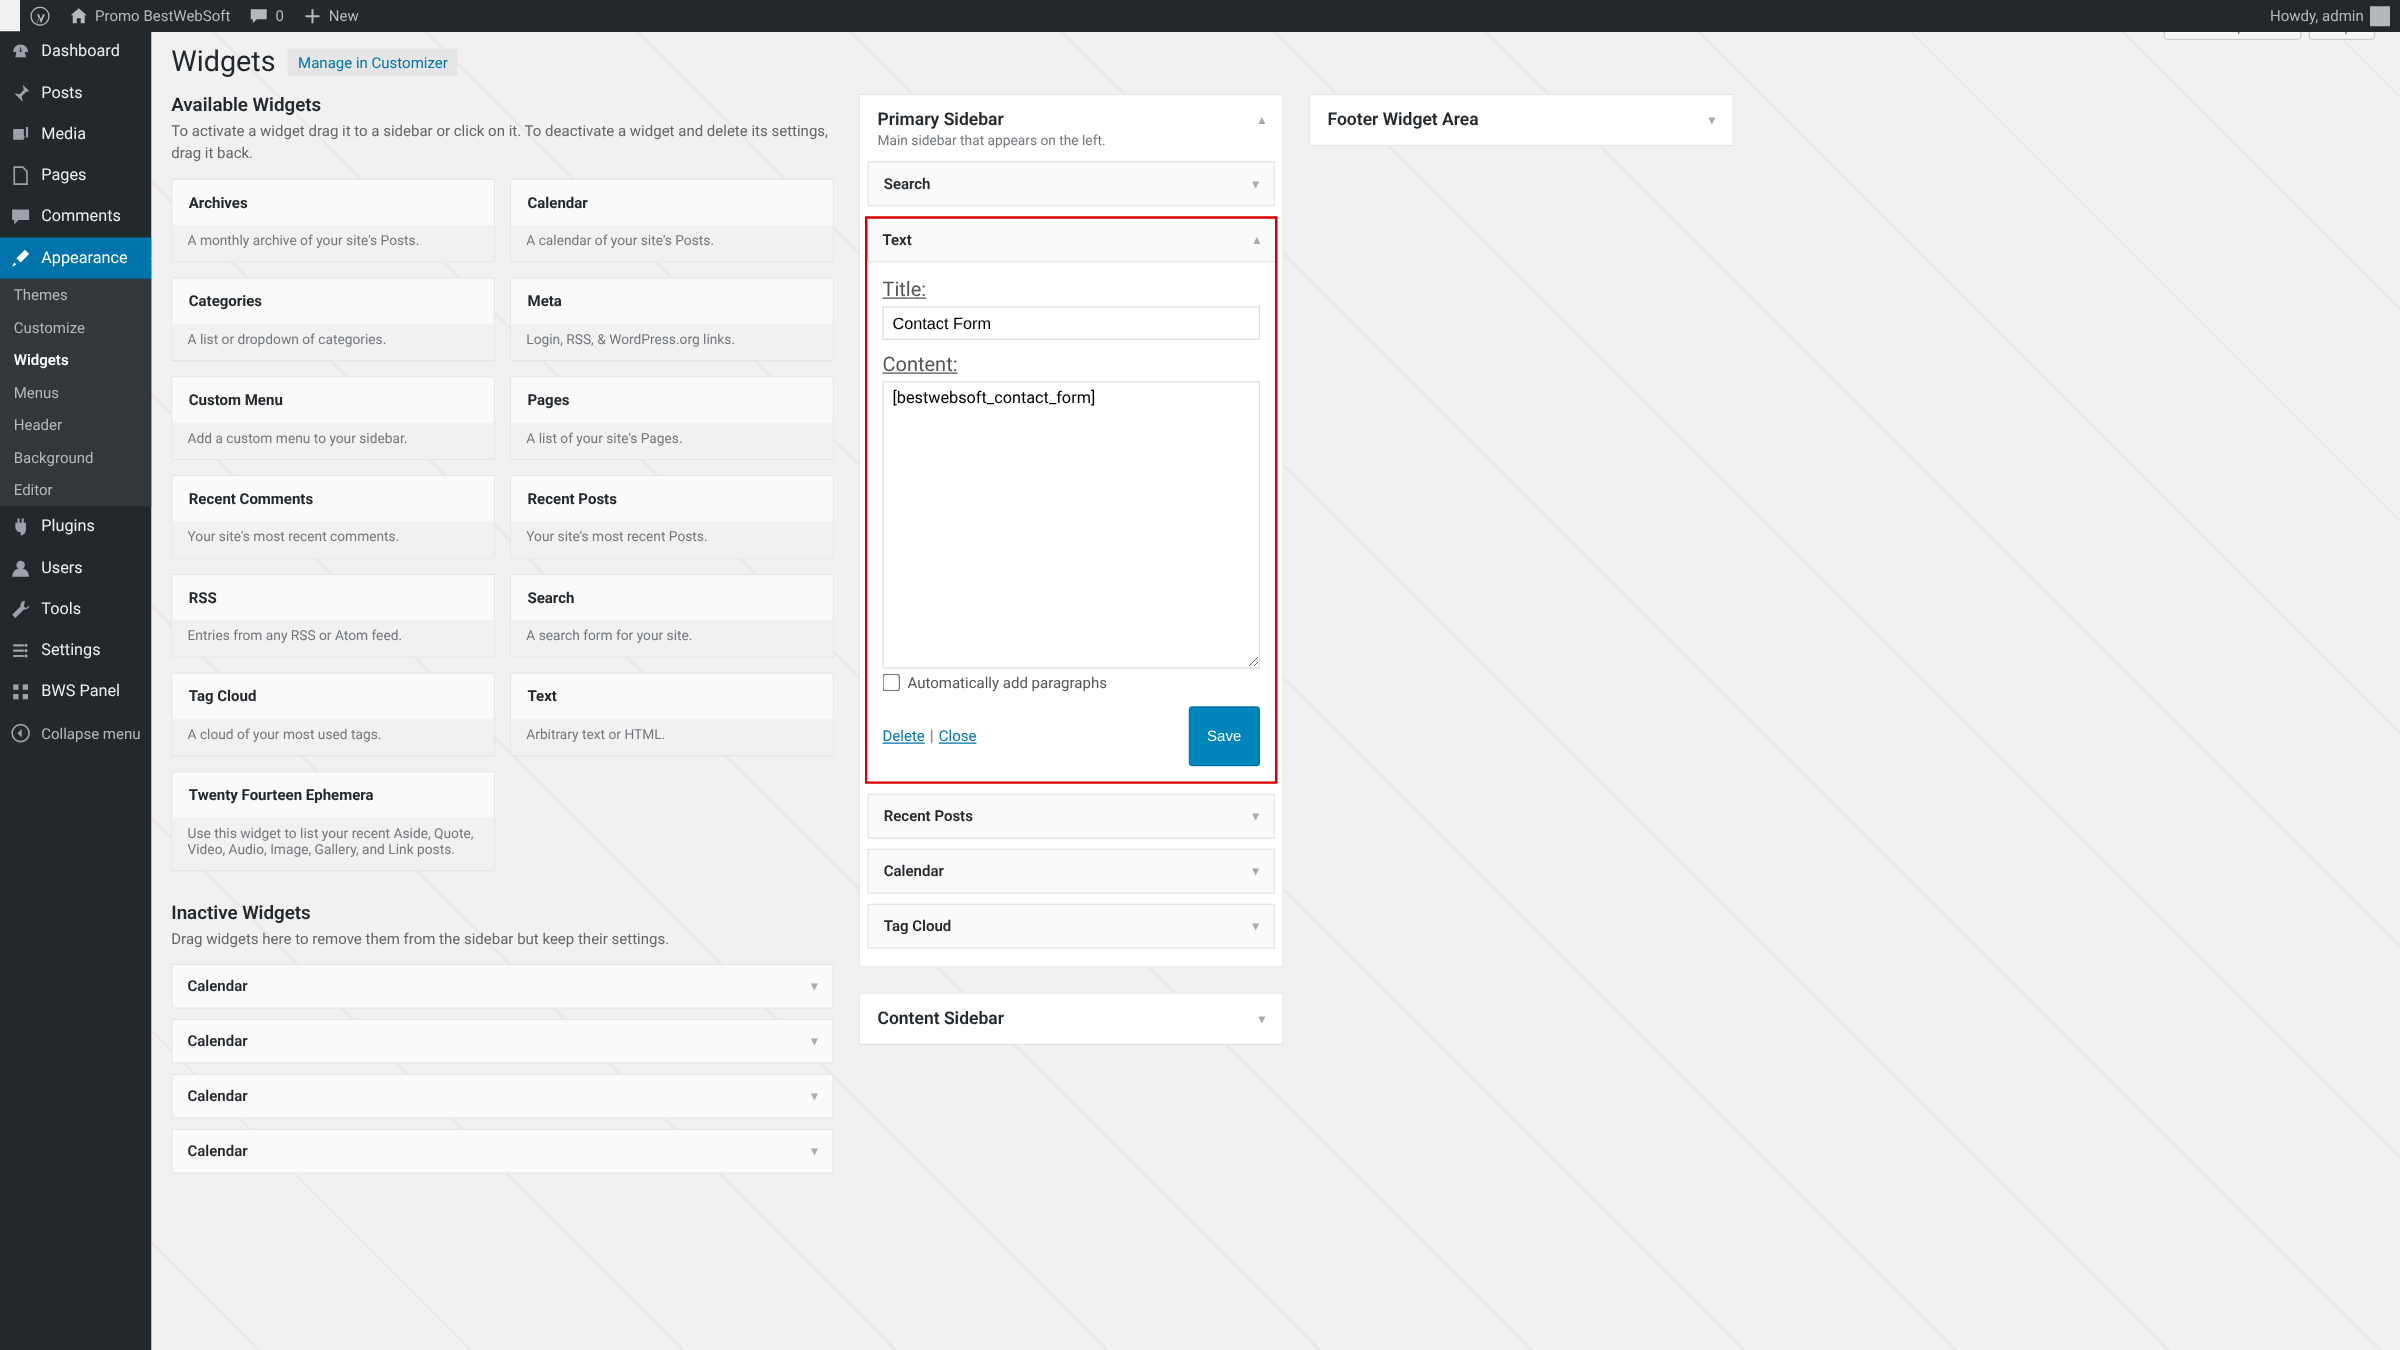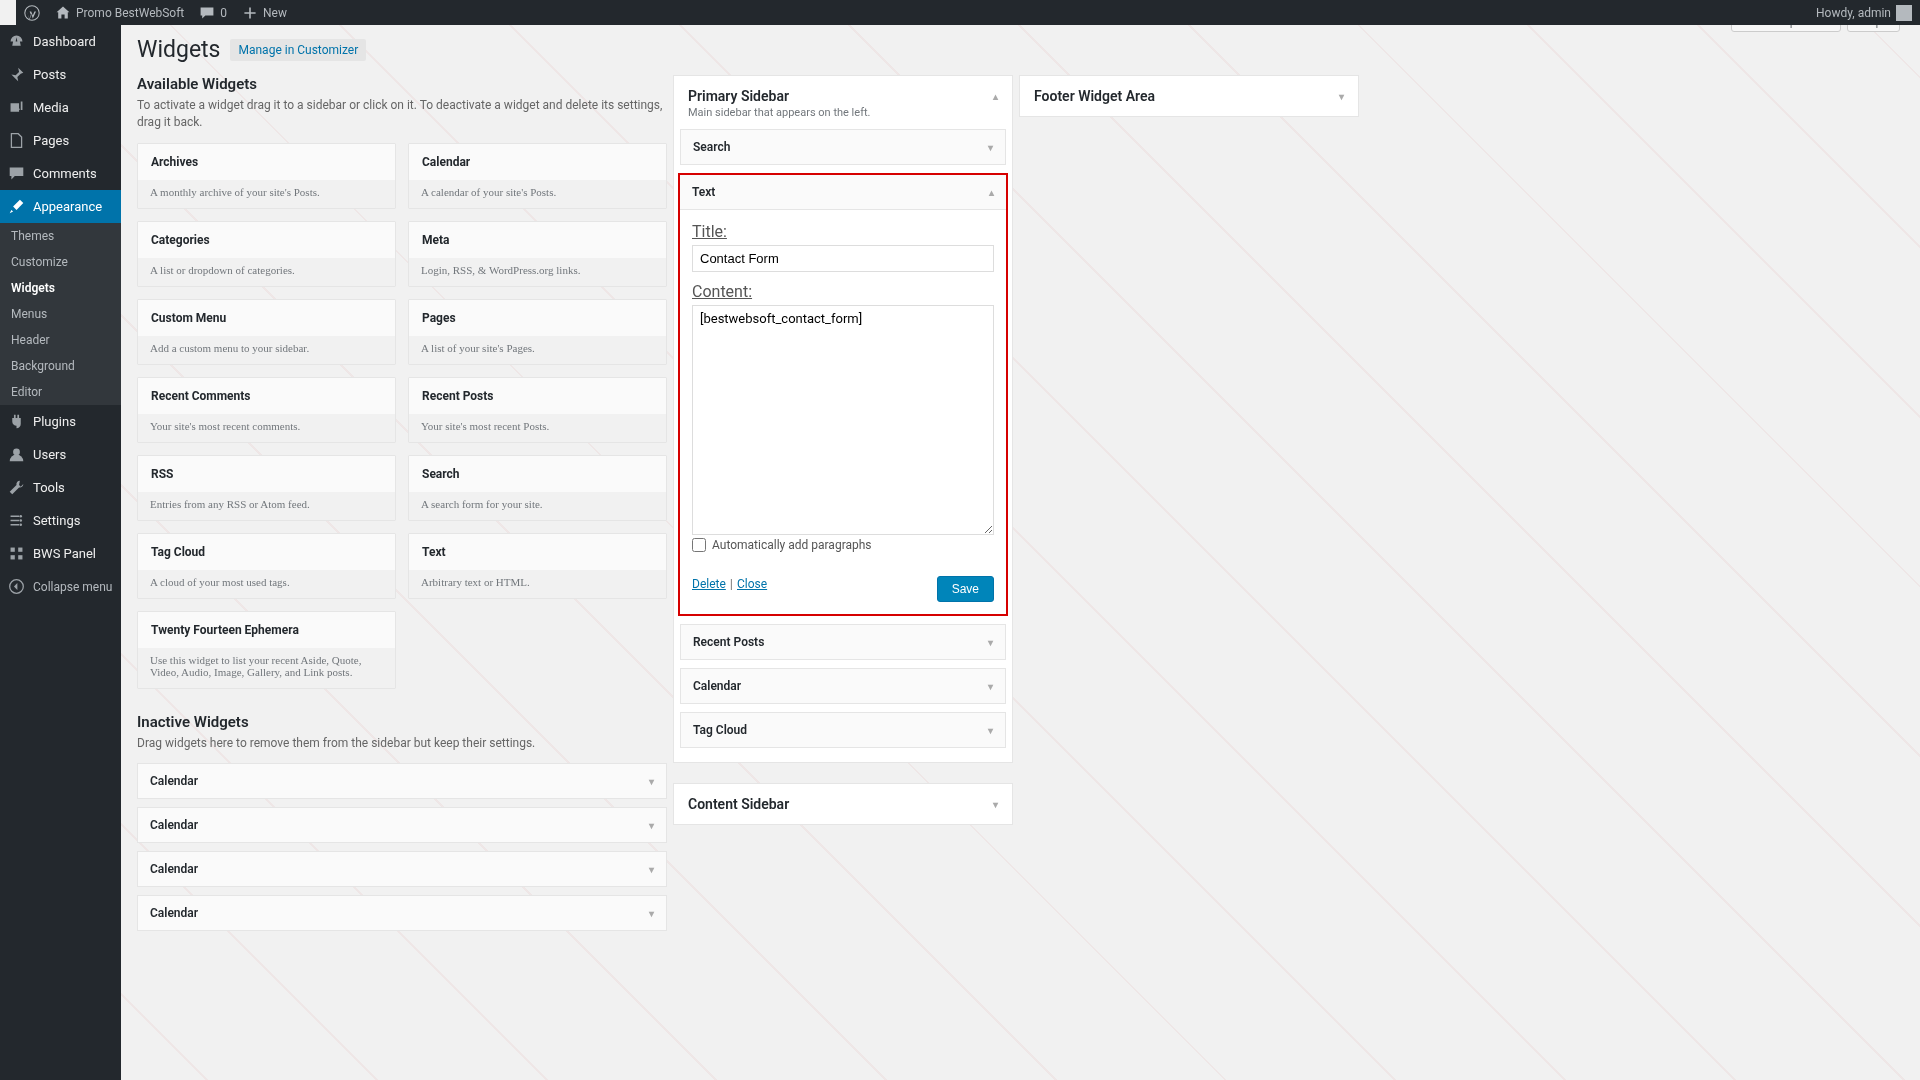--- a/index.html
+++ b/index.html
@@ -36,33 +36,33 @@
 
 .main { margin-left:121px; padding:10px 20px 40px 16px; position:relative; z-index:1; }
 .page-top { display:flex; justify-content:flex-end; gap:6px; margin-bottom:4px; }
 .screen-btn { background:#f7f7f7; border:1px solid #ccc; border-radius:3px; padding:3px 10px; font-size:12px; color:#72777c; cursor:pointer; }
 .screen-btn::after { content:" ▾"; font-size:9px; color:#aaa; }
 
 .page-heading { display:flex; align-items:center; gap:10px; margin:0 0 12px 0; }
 .page-heading h1 { font-size:23px; font-weight:400; color:#23282d; }
 .page-heading .customizer { background:#e5e5e5; padding:4px 8px; font-size:12px; color:#0073aa; cursor:pointer; border-radius:2px; }
 
-.cols { display:flex; gap:6px; align-items:flex-start; }
+.cols { display:flex; gap:20px; align-items:flex-start; }
 .col { }
 .col-available { width:530px; }
 .col-sidebars { width:340px; }
 .col-footer { width:340px; }
 
 h3.section { font-size:15px; font-weight:600; color:#23282d; margin-bottom:4px; }
 p.section-desc { font-size:12px; color:#666; margin-bottom:12px; line-height:1.4; }
 
 .widgets-grid { display:grid; grid-template-columns:1fr 1fr; gap:12px; margin-bottom:24px; }
 .widget-chip { background:#fafafa; border:1px solid #e5e5e5; border-radius:1px; }
 .widget-chip .wc-head { padding:10px 12px; font-weight:700; font-size:12px; color:#23282d; border:1px solid transparent; cursor:move; background:#fafafa; }
-.widget-chip .wc-desc { padding:6px 12px 10px 12px; font-size:11px; color:#72777c; background:#f1f1f1;font-family:Liberation Serif, serif; }
+.widget-chip .wc-desc { padding:6px 12px 10px 12px; font-size:11px; color:#72777c; background:#f1f1f1; }
 
 .inactive-list .inactive-item { background:#fafafa; border:1px solid #e5e5e5; padding:10px 12px; font-weight:600; font-size:12px; color:#23282d; margin-bottom:8px; display:flex; justify-content:space-between; align-items:center; cursor:pointer; width:100%; }
 .inactive-list .inactive-item .arrow { color:#aaa; font-size:10px; }
 
 
 .sb-area { background:#fff; border:1px solid #e5e5e5; margin-bottom:20px; }
 .sb-area .sb-head { padding:12px 14px 2px 14px; font-weight:600; font-size:14px; color:#23282d; display:flex; justify-content:space-between; align-items:center; cursor:pointer; }
 .sb-area .sb-desc { padding:0 14px 10px 14px; font-size:11px; color:#72777c; }
 .sb-area.collapsed .sb-head { padding:12px 14px; }
 .sb-area .arrow { color:#aaa; font-size:10px; }
@@ -72,21 +72,21 @@
 .sb-widget.highlight { border:2px solid #d60000; margin:0 4px 8px 4px; }
 .sb-widget .sw-body { background:#fff; border-top:1px solid #e5e5e5; padding:12px; }
 .sw-body label { font-size:16px; color:#555; display:block; margin-bottom:4px;text-decoration:underline; }
 .sw-body input[type=text] { width:100%; border:1px solid #ddd; padding:5px 7px; font-size:13px; margin-bottom:10px; }
 .sw-body textarea { width:100%; border:1px solid #ddd; padding:5px 7px; font-size:13px; height:230px; resize:both; font-family:inherit; }
 .sw-body .cb-row { display:flex; align-items:center; gap:6px; font-size:12px; color:#555; margin-bottom:12px; }
 .sw-body .cb-row input { width:14px; height:14px; }
 .sw-actions { display:flex; justify-content:space-between; align-items:center; }
 .sw-actions .links a { color:#0073aa; text-decoration:underline; font-size:12px; cursor:pointer; }
 .sw-actions .links span.sep { color:#777; margin:0 4px; }
-.sw-actions .save { background:#0085ba; border:1px solid #0073aa; color:#fff; padding:5px 14px; border-radius:3px; font-size:12px; cursor:pointer;margin-top:12px; }
+.sw-actions .save { background:#0085ba; border:1px solid #0073aa; color:#fff; padding:16px 14px; border-radius:3px; font-size:12px; cursor:pointer; }
 
 </style>
 </head>
 <body>
 
 <div class="watermark-bg"></div>
 
 <div class="adminbar">
   <div class="ab-left">
     <div class="ab-item">

